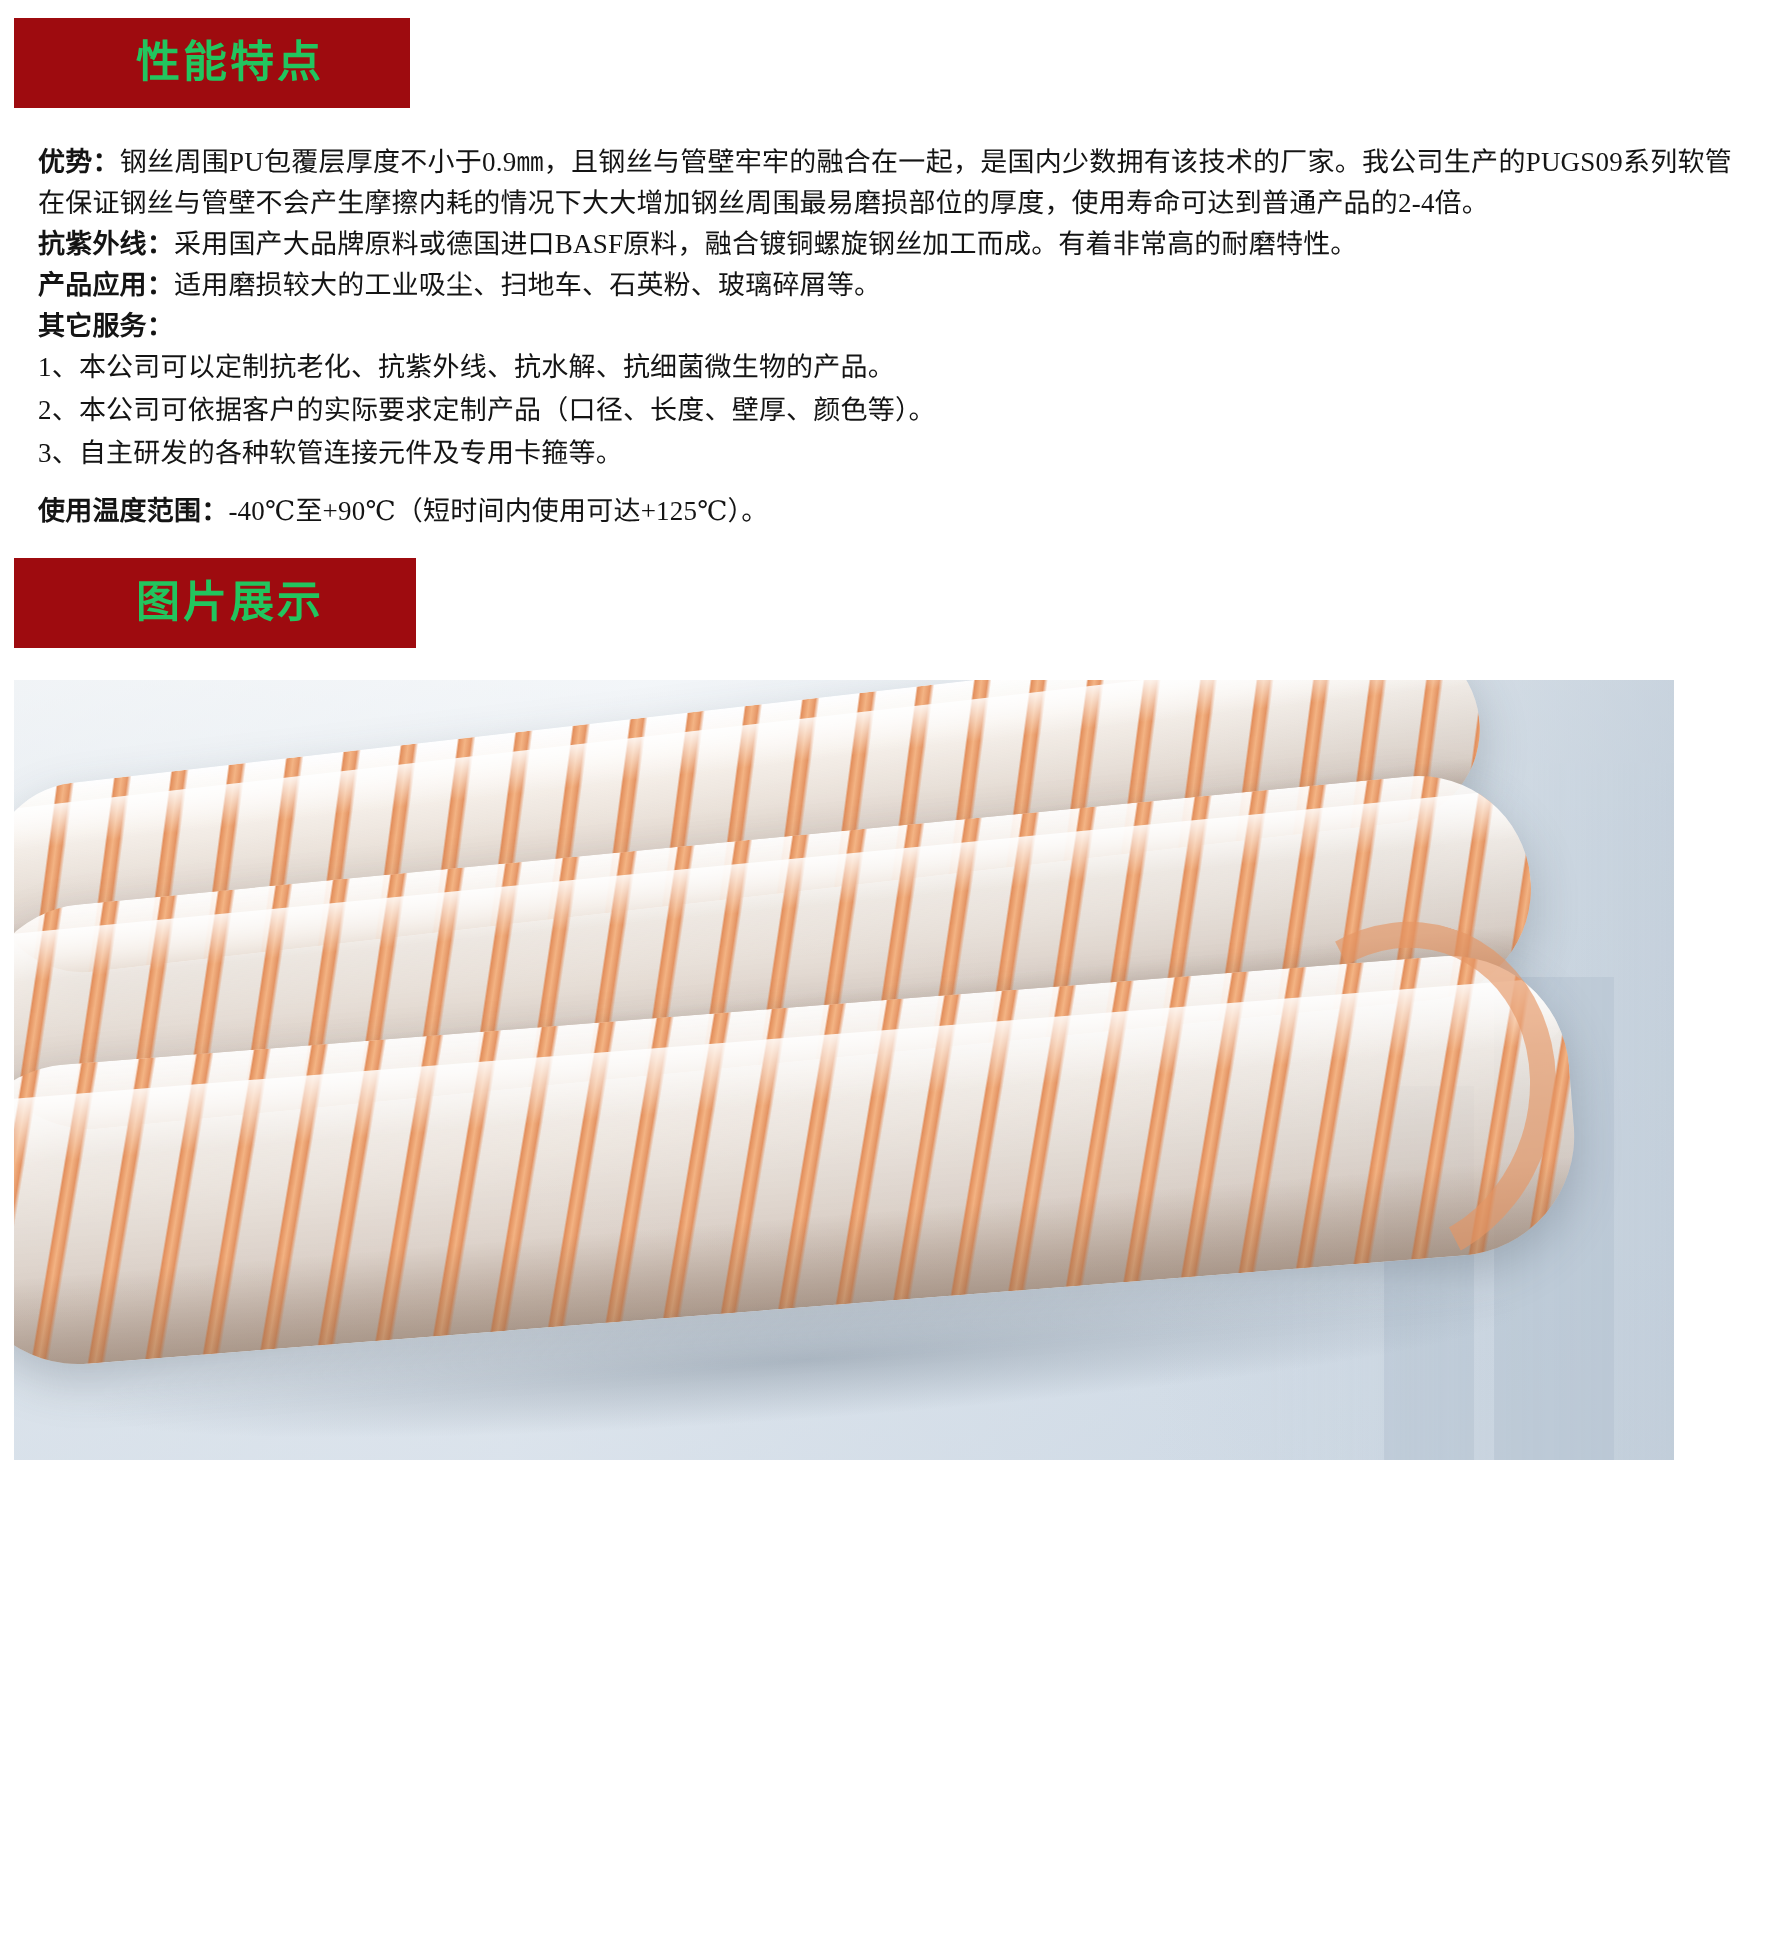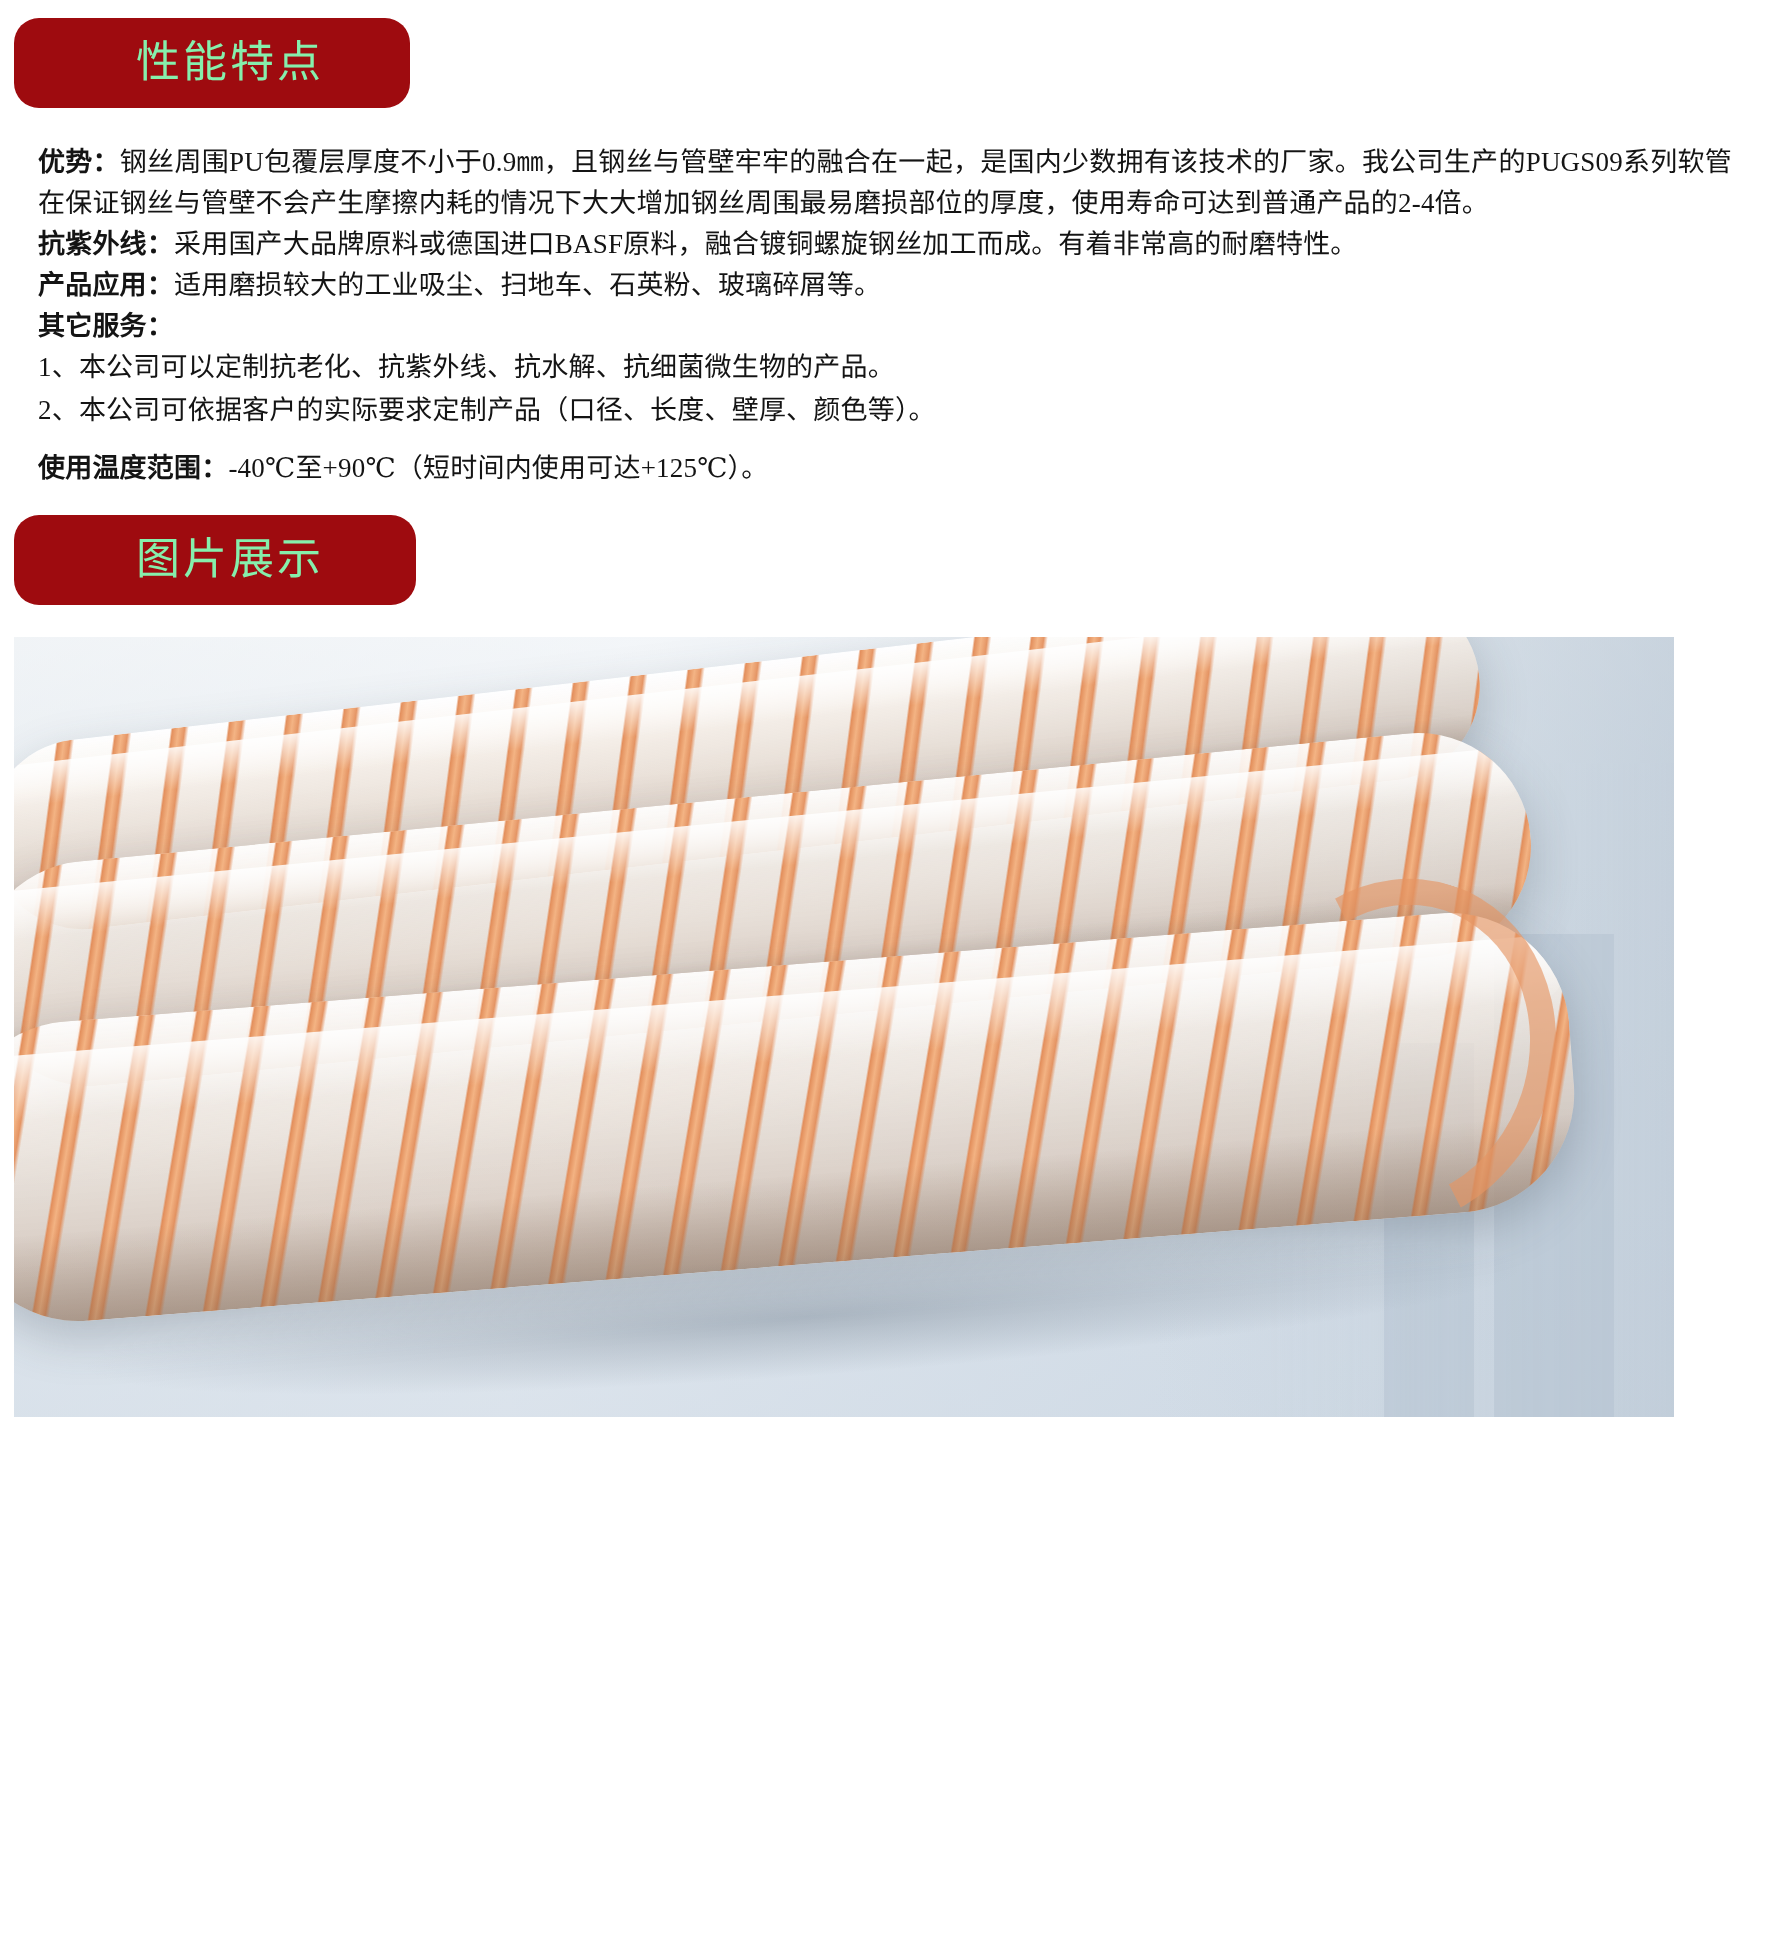--- a/index.html
+++ b/index.html
@@ -19,30 +19,29 @@
   .page {
     width: 1772px;
     position: relative;
     padding: 0;
   }
 
   
   .section-banner {
     display: inline-block;
     background: #9e0b0f;
-    color: #86efac;
+    color: #22c55e;
     font-family: "Liberation Sans", "DejaVu Sans", sans-serif;
     font-size: 44px;
-    font-weight: 400;
+    font-weight: 700;
     letter-spacing: 3px;
     line-height: 1;
     padding: 22px 86px 24px 122px;
     margin: 18px 0 0 14px;
     box-sizing: border-box;
-    border-radius: 25px;
   }
   .section-banner.second {
     margin-top: 24px;
     padding: 22px 92px 24px 122px;
   }
 
   
   .features {
     margin: 34px 40px 0 38px;
     font-size: 27px;
@@ -216,20 +215,21 @@
     <p id="p-application">
       <span class="lbl">产品应用：</span><span class="txt">适用磨损较大的工业吸尘、扫地车、石英粉、玻璃碎屑等。</span>
     </p>
 
     <p id="p-other-services">
       <span class="lbl">其它服务：</span>
     </p>
 
     <p class="list-line">1、本公司可以定制抗老化、抗紫外线、抗水解、抗细菌微生物的产品。</p>
     <p class="list-line">2、本公司可依据客户的实际要求定制产品（口径、长度、壁厚、颜色等）。</p>
+    <p class="list-line">3、自主研发的各种软管连接元件及专用卡箍等。</p>
 
     <p id="p-temp">
       <span class="lbl">使用温度范围：</span><span class="txt">-40℃至+90℃（短时间内使用可达+125℃）。</span>
     </p>
 
   </div>
 
   
   <div class="section-banner second">图片展示</div>
 

